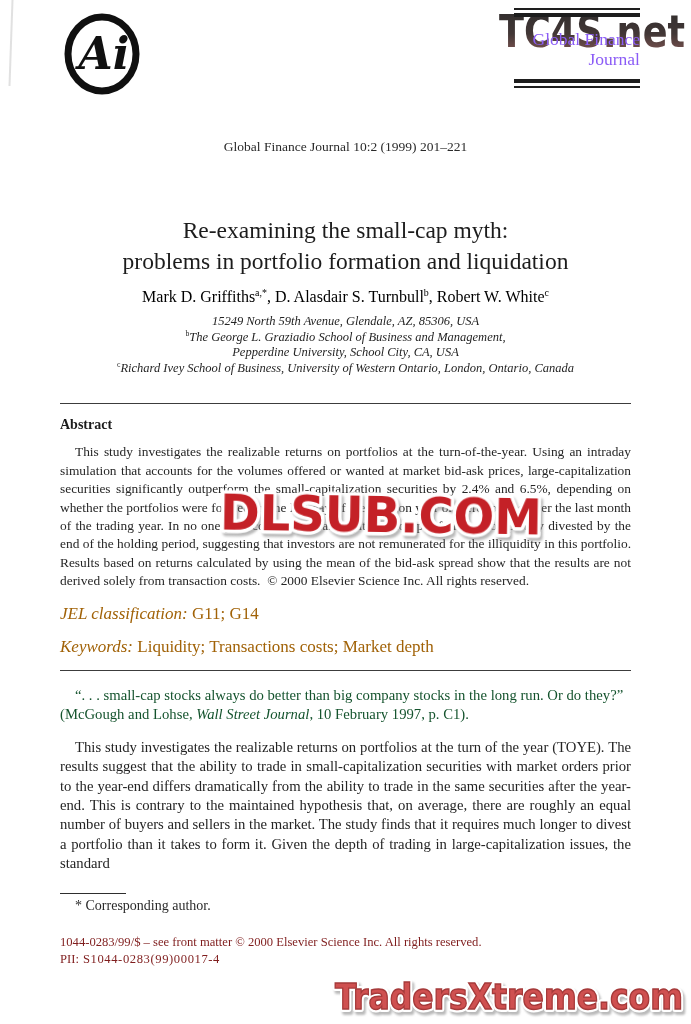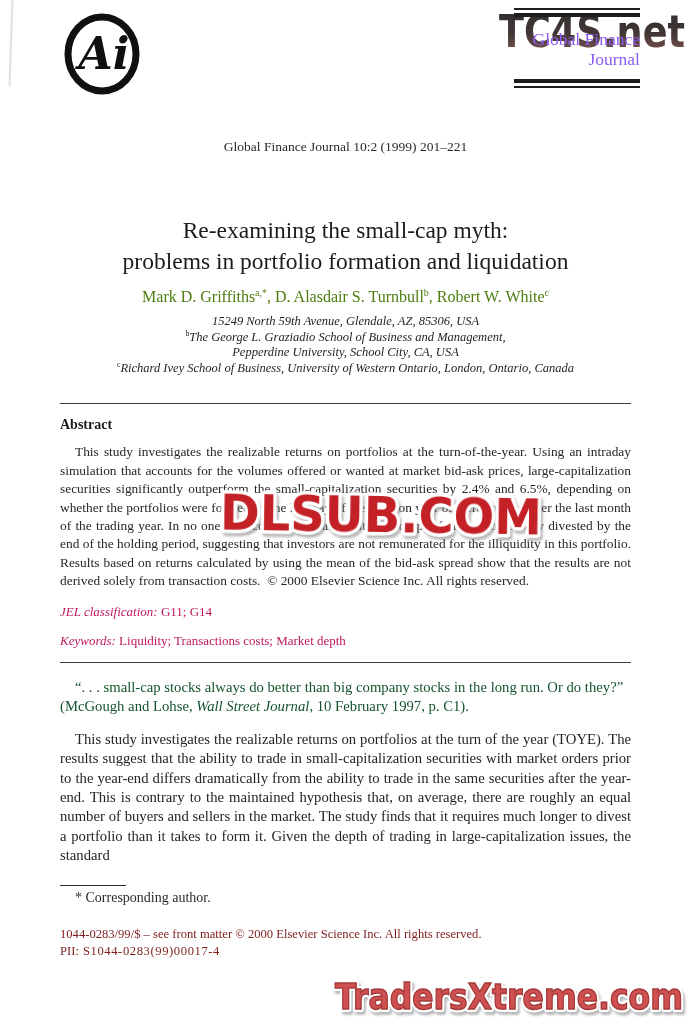--- a/index.html
+++ b/index.html
@@ -25,33 +25,33 @@
   .logo{position:absolute; left:2px; top:12px;}
   .journal-block{position:absolute; right:-9px; top:8px; width:126px;}
   .rule-a{height:3px; border-top:2px solid #1e1e1e; border-bottom:4px solid #1e1e1e;}
   .rule-b{height:3px; border-top:4px solid #1e1e1e; border-bottom:2px solid #1e1e1e; margin-top:9px;}
   .jname{text-align:right; font-size:17.5px; line-height:20px; margin:12px 0 10px 0; color:#8b5cf6;}
   .citation{position:absolute; left:0; right:0; top:139px; text-align:center; font-size:13.5px; color:#2a2a2a;}
 
   
   .title{margin:50px 0 0 0; font-weight:normal; text-align:center; font-size:23.5px; line-height:31px; color:#1c1c1c;}
   .title .tl{display:block;}
-  .authors{margin:11px 0 0 0; text-align:center; font-size:16px; color:#4d7c0f;}
+  .authors{margin:11px 0 0 0; text-align:center; font-size:16px; color:#000000;}
   sup{font-size:.62em; line-height:0;}
   .affils{margin-top:8px; text-align:center; font-size:12.5px; line-height:15.6px; color:#242424;}
   .affils .it, .it{font-style:italic;}
 
   .rule-full{border:none; border-top:1px solid #3c3c3c; margin:0;}
   .r1{margin-top:27px;}
   .r2{margin-top:13px;}
 
   
   .abstract h2{font-size:14px; margin:13px 0 0 0; font-weight:bold; color:#1b1b1b;}
   .abs-text{margin:10px 0 0 0; font-size:13.4px; line-height:18.4px; text-align:justify; text-indent:15px; color:#262626;}
-  .jel,.kw{margin:13px 0 0 0; font-size:13px; color:#be185d;}
+  .jel,.kw{margin:13px 0 0 0; font-size:17px; color:#a16207;}
 
   
   .quote{margin:15px 0 0 0; font-size:14.7px; line-height:19.6px; text-indent:15px; color:#14532d;}
   .body-para{margin:13px 0 0 0; font-size:14.7px; line-height:19.4px; text-align:justify; text-indent:15px; color:#242424;}
 
   
   .fn-rule{width:66px; border-top:1px solid #2e2e2e; margin-top:19px;}
   .fn{margin:4px 0 0 0; font-size:14px; text-indent:15px; color:#2a2a2a;}
   .pub{margin:0; font-size:12.6px; line-height:17px; color:#7f1d1d;}
   .pub-first{margin-top:20px;}

